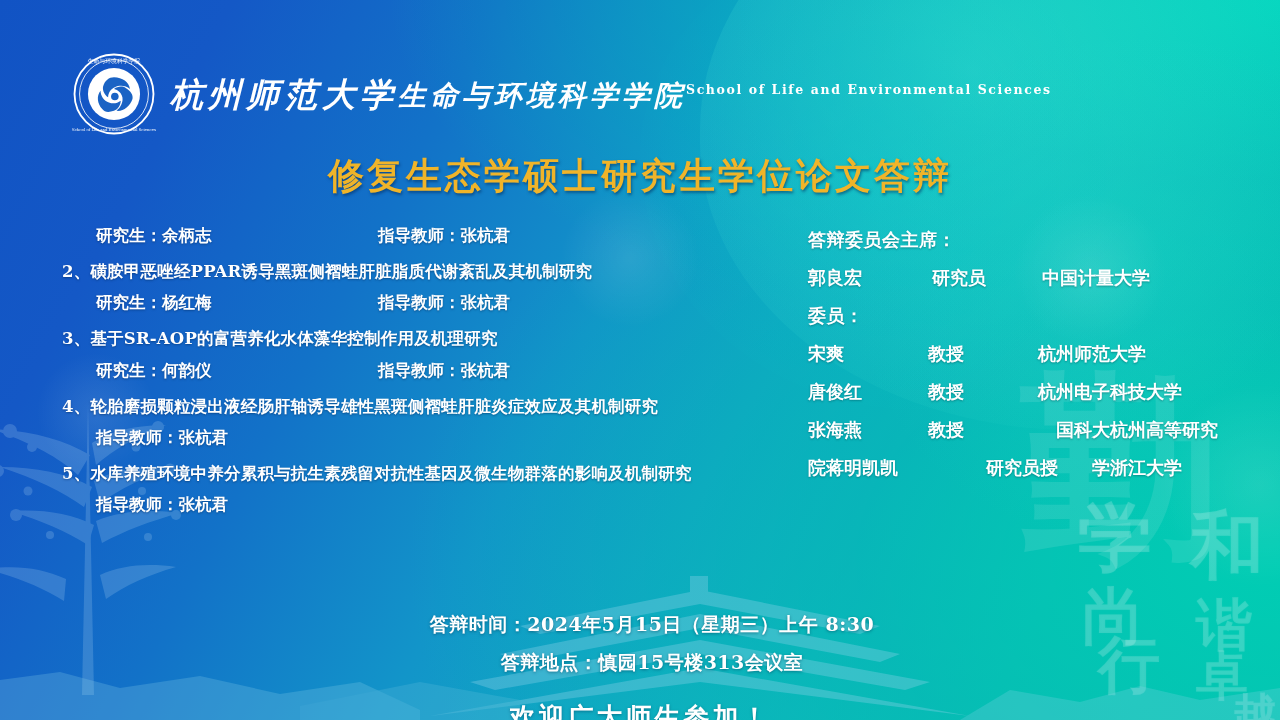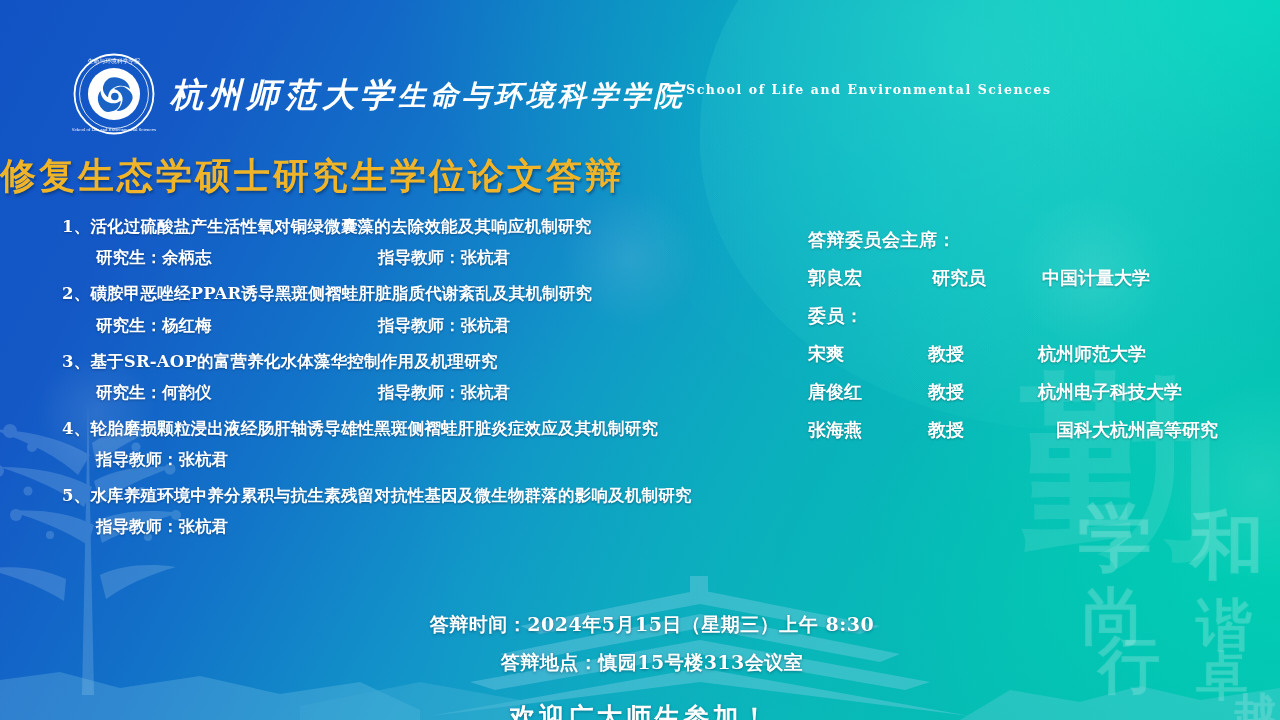--- a/index.html
+++ b/index.html
@@ -77,21 +77,21 @@
     font-size:28px;font-weight:700;color:#ffffff;letter-spacing:4px;margin-top:4px;
     font-style:italic;
   }
   .logo-en{
     font-family:"DejaVu Serif","Liberation Serif",serif;
     font-size:12.5px;font-weight:700;color:#ffffff;letter-spacing:1.6px;margin-top:6px;
   }
 
   
   .main-title{
-    position:absolute;left:0;right:0;top:152px;text-align:left;
+    position:absolute;left:0;right:0;top:152px;text-align:center;
     font-family:"DejaVu Serif","Liberation Serif",serif;
     font-size:36px;font-weight:700;letter-spacing:3px;
     color:#f0b429;
     text-shadow:1px 2px 3px rgba(0,40,90,.55);
   }
 
   
   .thesis-list{position:absolute;left:62px;top:216px;width:740px;}
   .thesis-item{margin-bottom:2px;}
   .thesis-title{
@@ -238,21 +238,20 @@
       <div class="logo-cn2">生命与环境科学学院</div>
       <div class="logo-en">School of Life and Environmental Sciences</div>
     </div>
   </div>
 
   <div class="main-title">修复生态学硕士研究生学位论文答辩</div>
 
   <div class="thesis-list">
 
     <div class="thesis-item">
-      <div class="thesis-title"><span>1、</span><span>活化过硫酸盐产生活性氧对铜绿微囊藻的去除效能及其响应机制研究</span></div>
       <div class="thesis-meta">
         <span class="meta-student">研究生：余柄志</span>
         <span class="meta-advisor">指导教师：张杭君</span>
       </div>
     </div>
 
     <div class="thesis-item">
       <div class="thesis-title"><span>2、</span><span>磺胺甲恶唑经PPAR诱导黑斑侧褶蛙肝脏脂质代谢紊乱及其机制研究</span></div>
       <div class="thesis-meta">
         <span class="meta-student">研究生：杨红梅</span>
@@ -306,20 +305,25 @@
       <span class="cm-title">教授</span>
       <span class="cm-org">杭州电子科技大学</span>
     </div>
 
     <div class="cm-row indent3">
       <span class="cm-name">张海燕</span>
       <span class="cm-title">教授</span>
       <span class="cm-org">国科大杭州高等研究</span>
     </div>
 
+    <div class="cm-row last">
+      <span class="cm-name">院蒋明凯凯</span>
+      <span class="cm-title">研究员授</span>
+      <span class="cm-org">学浙江大学</span>
+    </div>
   </div>
 
   <div class="footer-info">
     <div class="fi-line">答辩时间：2024年5月15日（星期三）上午 8:30</div>
     <div class="fi-line">答辩地点：慎园15号楼313会议室</div>
   </div>
 
   <div class="welcome">欢迎广大师生参加！</div>
 
 </div>

